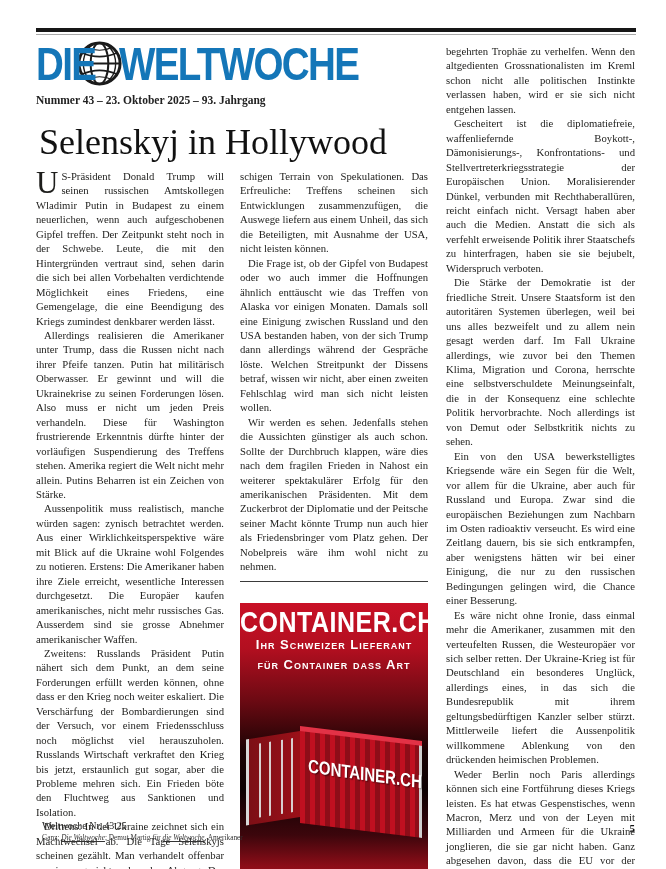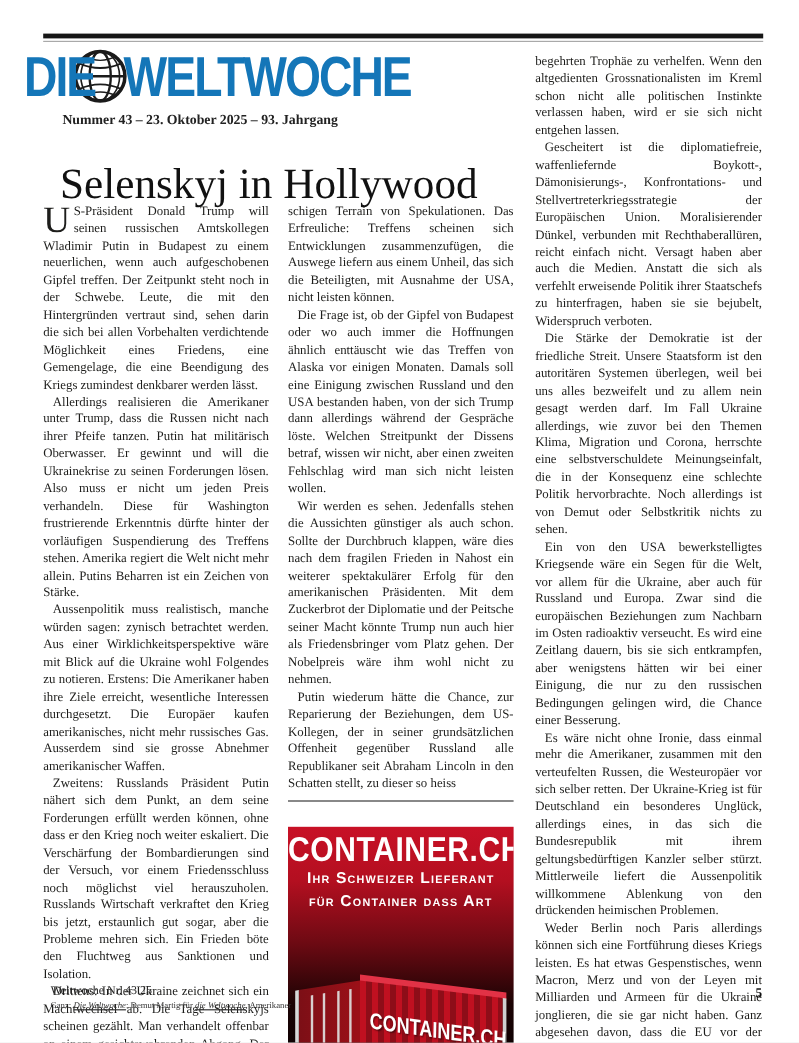--- a/index.html
+++ b/index.html
@@ -4,27 +4,27 @@
 <style>
   html,body{margin:0;padding:0;background:#e8e8e8;}
   .page{position:relative;width:666px;height:869px;background:#ffffff;margin:0 auto;
         font-family:"Liberation Serif",serif;color:#1d1d1b;overflow:hidden;}
 
   
   .top-rule{position:absolute;left:36px;right:30px;top:28px;height:4px;background:#161616;}
   .top-rule-thin{position:absolute;left:36px;right:30px;top:34px;height:1px;background:#a9a9a9;}
 
   
-  .masthead{position:absolute;left:20px;top:40px;width:402px;display:flex;align-items:center;}
+  .masthead{position:absolute;left:36px;top:40px;width:402px;display:flex;align-items:center;}
   .logo-text{font-family:"Liberation Sans",sans-serif;font-weight:bold;font-size:47px;
              color:#1476b8;letter-spacing:-2px;transform:scaleX(0.82) scaleY(1.0);
              transform-origin:left center;white-space:nowrap;line-height:1;}
   .logo-wrap{display:flex;align-items:center;gap:0;}
   .globe{width:47px;height:47px;margin:0 -4px 0 -32px;flex:0 0 auto;}
-  .issue-line{position:absolute;left:52px;top:94px;font-size:11.5px;font-weight:bold;color:#222;}
+  .issue-line{position:absolute;left:36px;top:94px;font-size:11.5px;font-weight:bold;color:#222;}
 
   .headline{position:absolute;left:34px;top:116px;font-size:36px;font-weight:normal;
             color:#111;letter-spacing:0;}
 
   
   .col{position:absolute;width:188px;text-align:justify;font-size:10.7px;line-height:14.45px;
        color:#1d1d1b;}
   .col p{margin:0;text-indent:8px;}
   .col p.no-indent{text-indent:0;}
   .col1{left:36px;top:169px;}
@@ -86,36 +86,35 @@
         <path d="M6 35 Q24 27 42 35" fill="none" stroke="#1b1b1b" stroke-width="1.6"></path>
         <path d="M10 7 Q24 14 38 7" fill="none" stroke="#1b1b1b" stroke-width="1.2"></path>
         <path d="M10 41 Q24 34 38 41" fill="none" stroke="#1b1b1b" stroke-width="1.2"></path>
       </svg>
       <span class="logo-text">WELTWOCHE</span>
     </div>
   </div>
 
   <div class="issue-line">Nummer 43 – 23. Oktober 2025 – 93. Jahrgang</div>
 
-  <h1 class="headline" style="margin:16px;">Selenskyj in Hollywood</h1>
+  <h1 class="headline" style="margin:5px;">Selenskyj in Hollywood</h1>
 
   <div class="col col1">
       <p class="no-indent"><span class="dropcap">U</span>S-Präsident Donald Trump will seinen russischen Amtskollegen Wladimir Putin in Budapest zu einem neuerlichen, wenn auch aufgeschobenen Gipfel treffen. Der Zeitpunkt steht noch in der Schwebe. Leute, die mit den Hintergründen vertraut sind, sehen darin die sich bei allen Vorbehalten verdichtende Möglichkeit eines Friedens, eine Gemengelage, die eine Beendigung des Kriegs zumindest denkbarer werden lässt.</p>
       <p>Allerdings realisieren die Amerikaner unter Trump, dass die Russen nicht nach ihrer Pfeife tanzen. Putin hat militärisch Oberwasser. Er gewinnt und will die Ukrainekrise zu seinen Forderungen lösen. Also muss er nicht um jeden Preis verhandeln. Diese für Washington frustrierende Erkenntnis dürfte hinter der vorläufigen Suspendierung des Treffens stehen. Amerika regiert die Welt nicht mehr allein. Putins Beharren ist ein Zeichen von Stärke.</p>
       <p>Aussenpolitik muss realistisch, manche würden sagen: zynisch betrachtet werden. Aus einer Wirklichkeitsperspektive wäre mit Blick auf die Ukraine wohl Folgendes zu notieren. Erstens: Die Amerikaner haben ihre Ziele erreicht, wesentliche Interessen durchgesetzt. Die Europäer kaufen amerikanisches, nicht mehr russisches Gas. Ausserdem sind sie grosse Abnehmer amerikanischer Waffen.</p>
       <p>Zweitens: Russlands Präsident Putin nähert sich dem Punkt, an dem seine Forderungen erfüllt werden können, ohne dass er den Krieg noch weiter eskaliert. Die Verschärfung der Bombardierungen sind der Versuch, vor einem Friedensschluss noch möglichst viel herauszuholen. Russlands Wirtschaft verkraftet den Krieg bis jetzt, erstaunlich gut sogar, aber die Probleme mehren sich. Ein Frieden böte den Fluchtweg aus Sanktionen und Isolation.</p>
       <p>Drittens: In der Ukraine zeichnet sich ein Machtwechsel ab. Die Tage Selenskyjs scheinen gezählt. Man verhandelt offenbar an einem gesichtswahrenden Abgang. Der Präsident braucht Sicherheit und ein Auskommen. Von einer Hollywood-Verfilmung seines Lebens ist die Rede. Der Rücktransfer auf die Leinwand steht bevor. Die Tantiemen wären eine elegante Tarnung für bereits angehäufte anderweitige Vermögen.</p>
     </div>
 
   <div class="col col2">
     <div>
         <p class="no-indent">schigen Terrain von Spekulationen. Das Erfreuliche: Treffens scheinen sich Entwicklungen zusammenzufügen, die Auswege liefern aus einem Unheil, das sich die Beteiligten, mit Ausnahme der USA, nicht leisten können.</p>
         <p>Die Frage ist, ob der Gipfel von Budapest oder wo auch immer die Hoffnungen ähnlich enttäuscht wie das Treffen von Alaska vor einigen Monaten. Damals soll eine Einigung zwischen Russland und den USA bestanden haben, von der sich Trump dann allerdings während der Gespräche löste. Welchen Streitpunkt der Dissens betraf, wissen wir nicht, aber einen zweiten Fehlschlag wird man sich nicht leisten wollen.</p>
         <p>Wir werden es sehen. Jedenfalls stehen die Aussichten günstiger als auch schon. Sollte der Durchbruch klappen, wäre dies nach dem fragilen Frieden in Nahost ein weiterer spektakulärer Erfolg für den amerikanischen Präsidenten. Mit dem Zuckerbrot der Diplomatie und der Peitsche seiner Macht könnte Trump nun auch hier als Friedensbringer vom Platz gehen. Der Nobelpreis wäre ihm wohl nicht zu nehmen.</p>
-        <p>Putin wiederum hätte die Chance, zur Reparierung der Beziehungen, dem US-Kollegen, der in seiner grundsätzlichen Offenheit gegenüber Russland alle Republikaner seit Abraham Lincoln in den Schatten stellt, zu dieser so heiss</p>
       </div>
     <div class="ad-rule"></div>
     <div class="ad">
       <div class="ad-title">CONTAINER.CH</div>
       <div class="ad-sub first">Ihr Schweizer Lieferant</div>
       <div class="ad-sub">für Container dass Art</div>
       <div class="ad-photo">
         <div class="cbox">
 
           <div class="c-top"></div>

